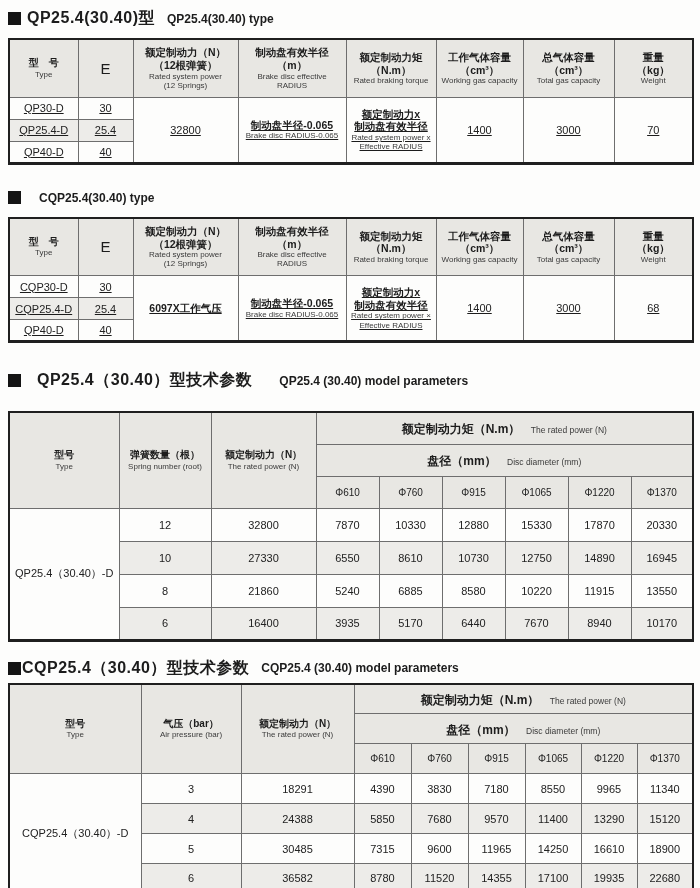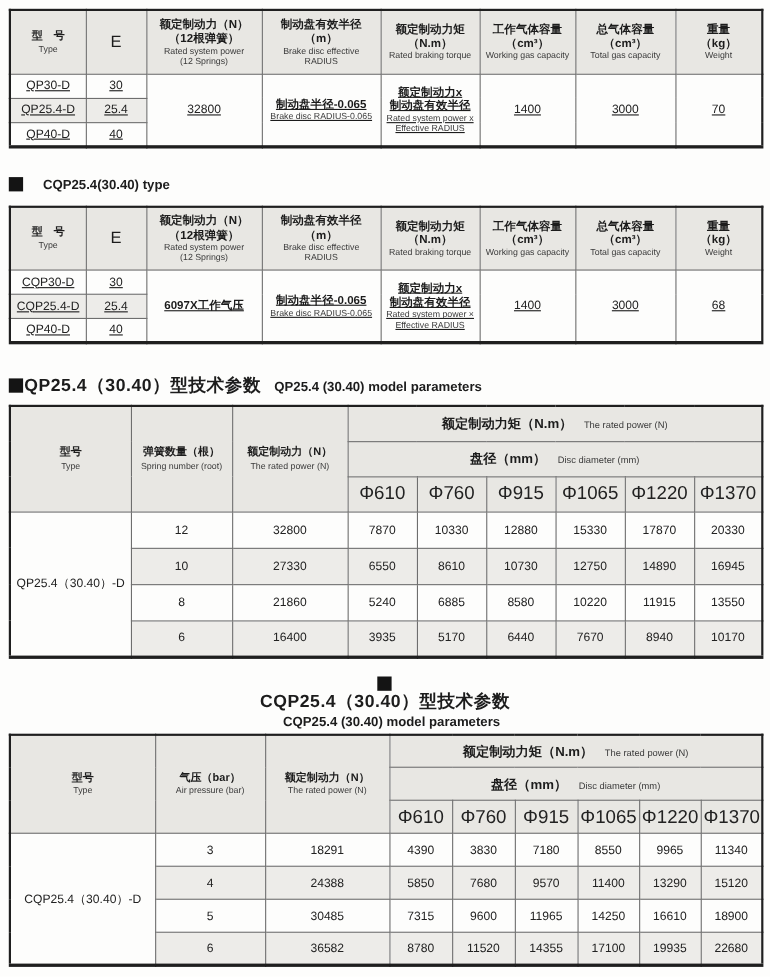--- a/index.html
+++ b/index.html
@@ -9,22 +9,22 @@
     font-family:"Liberation Sans","DejaVu Sans",sans-serif;
     color:#1c1c1c;overflow:hidden;
   }
   
   .sec-title{display:flex;align-items:center;}
   .sec-title .sq{width:13px;height:13px;background:#141414;flex:0 0 auto;margin-right:6px;}
   .sec-title .zh-title{font-size:16px;font-weight:bold;letter-spacing:.5px;white-space:nowrap;}
   .sec-title .en-title{font-size:12px;font-weight:bold;margin-left:12px;white-space:nowrap;}
   .mt1{margin:0 0 9px 0;}
   .mt2{margin:26px 0 12px 0;}
-  .mt3{margin:27px 0 7px 0;}
-  .mt4{margin:16px 0 4px 0;flex-direction:column;}
+  .mt3{margin:27px 0 20px 0;gap:15px;}
+  .mt4{margin:16px 0 4px 0;}
   
   table{border-collapse:collapse;table-layout:fixed;width:684px;
         border:2px solid #1f1f1f;border-bottom-width:3px;}
   th,td{border:1px solid #6e6e6e;text-align:center;vertical-align:middle;
         padding:1px 2px;overflow:hidden;}
   thead th{background:#e8e7e3;font-weight:normal;}
   .zh{font-size:10px;font-weight:bold;color:#1c1c1c;line-height:1.25;}
   .zh-sm{font-size:10.5px;font-weight:bold;color:#1c1c1c;line-height:1.2;}
   .en{font-size:8px;font-weight:normal;color:#3a3a3a;line-height:1.15;}
   .e-big{font-size:15px;font-weight:normal;}
@@ -34,28 +34,33 @@
   .t12 thead tr{height:58px;}
   .t12 tbody tr{height:22px;text-decoration:underline;}
   
   .t3 thead tr{height:32px;}
   .t3 tbody tr{height:33px;}
   
   .t4 thead tr{height:30px;}
   .t4 tbody tr{height:30px;}
   .hdr-inline .zh{display:inline;font-size:12px;}
   .hdr-inline .en{display:inline;font-size:8.5px;margin-left:6px;}
-  .phi{font-size:17px;font-weight:normal;color:#222;}
+  .phi{font-size:10px;font-weight:normal;color:#222;}
   .model-cell{font-size:11px;}
 </style>
 </head>
 <body>
 
 <div class="page">
 
+  <div class="sec-title mt1">
+    <span class="sq"></span>
+    <span class="zh-title">QP25.4(30.40)型</span>
+    <span class="en-title">QP25.4(30.40) type</span>
+  </div>
 
   <table class="t12">
     <colgroup>
       <col style="width:69px">
         <col style="width:55px">
         <col style="width:105px">
         <col style="width:108px">
       <col style="width:90px">
         <col style="width:87px">
         <col style="width:91px">

